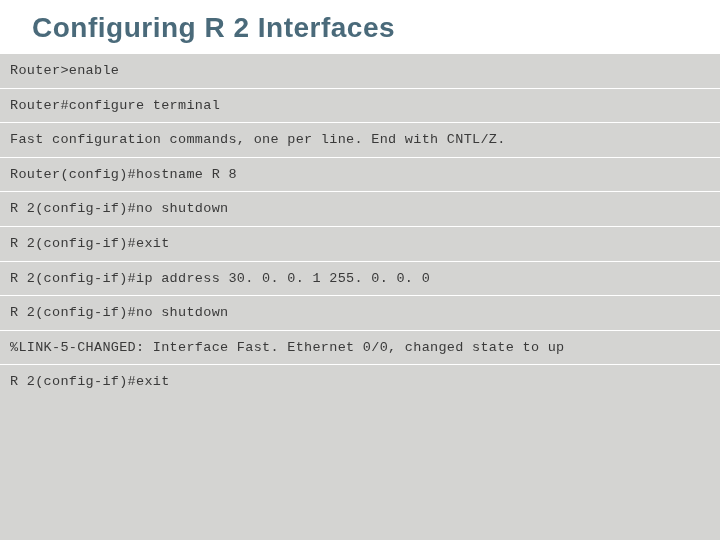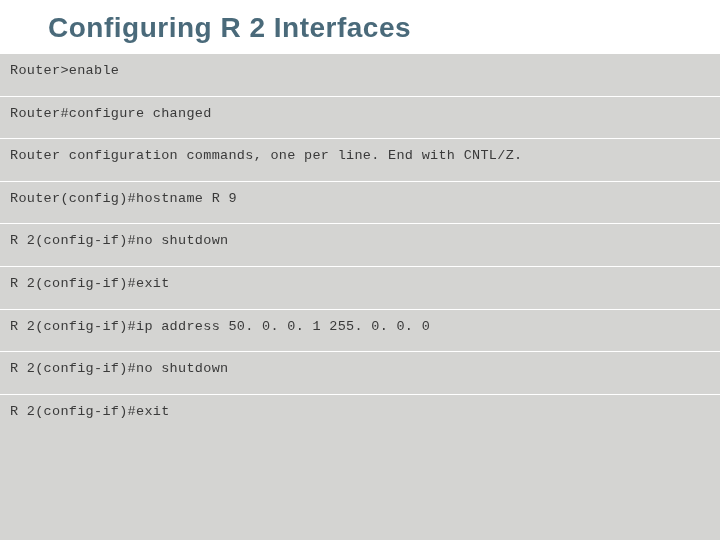--- a/index.html
+++ b/index.html
@@ -12,48 +12,49 @@
       height: 540px;
       background: #d4d4d2;
       font-family: "Courier New", monospace;
       overflow: hidden;
     }
     .title {
       font-family: Arial, Helvetica, sans-serif;
       font-size: 28px;
       font-weight: bold;
       color: #4a6a7a;
-      padding: 12px 0 10px 48px;
+      padding: 12px 0 10px 32px;
       background: #ffffff;
       letter-spacing: 0.5px;
     }
     .terminal {
       padding: 0;
     }
     .line {
       font-size: 13.5px;
       color: #3a3a3a;
-      padding: 6px 10px 14px 10px;
+      padding: 6px 10px 6px 10px;
       border-bottom: 1px solid #ffffff;
       line-height: 1.6;
       letter-spacing: 0.3px;
     }
     .line:last-child {
       border-bottom: none;
     }
   </style>
 </head>
 <body>
 
 <div class="title">Configuring R 2 Interfaces</div>
 
 <div class="terminal">
   <div class="line">Router&gt;enable</div>
-  <div class="line">Router#configure changed</div>
-  <div class="line">Router configuration commands, one per line. End with CNTL/Z.</div>
-  <div class="line">Router(config)#hostname R 9</div>
+  <div class="line">Router#configure terminal</div>
+  <div class="line">Fast configuration commands, one per line. End with CNTL/Z.</div>
+  <div class="line">Router(config)#hostname R 8</div>
   <div class="line">R 2(config-if)#no shutdown</div>
   <div class="line">R 2(config-if)#exit</div>
-  <div class="line">R 2(config-if)#ip address 50. 0. 0. 1 255. 0. 0. 0</div>
+  <div class="line">R 2(config-if)#ip address 30. 0. 0. 1 255. 0. 0. 0</div>
   <div class="line">R 2(config-if)#no shutdown</div>
+  <div class="line">%LINK-5-CHANGED: Interface Fast. Ethernet 0/0, changed state to up</div>
   <div class="line">R 2(config-if)#exit</div>
 
 </div>
 
 </body></html>

